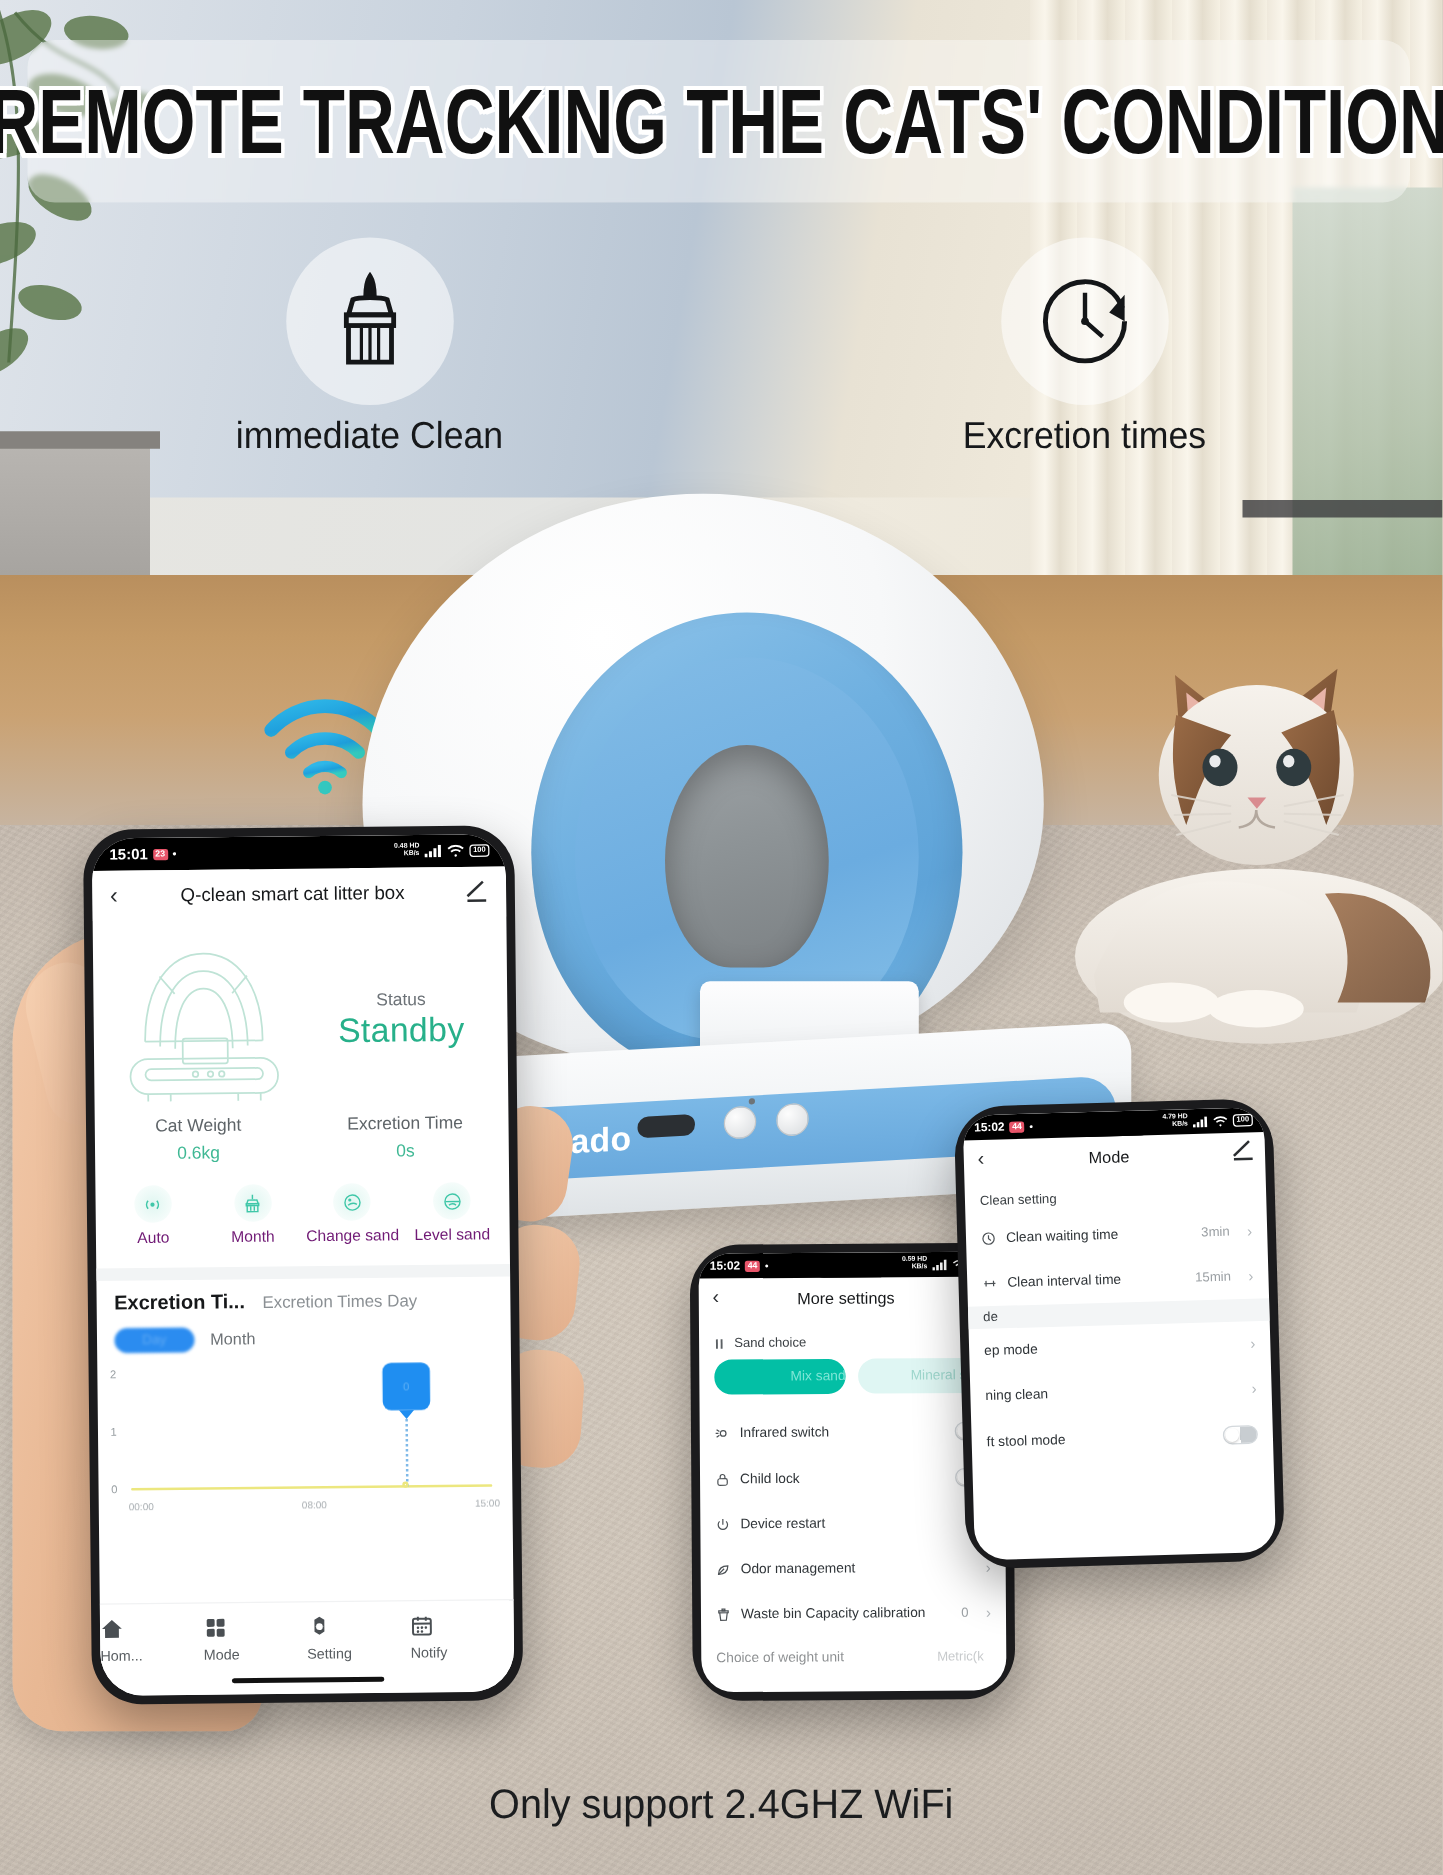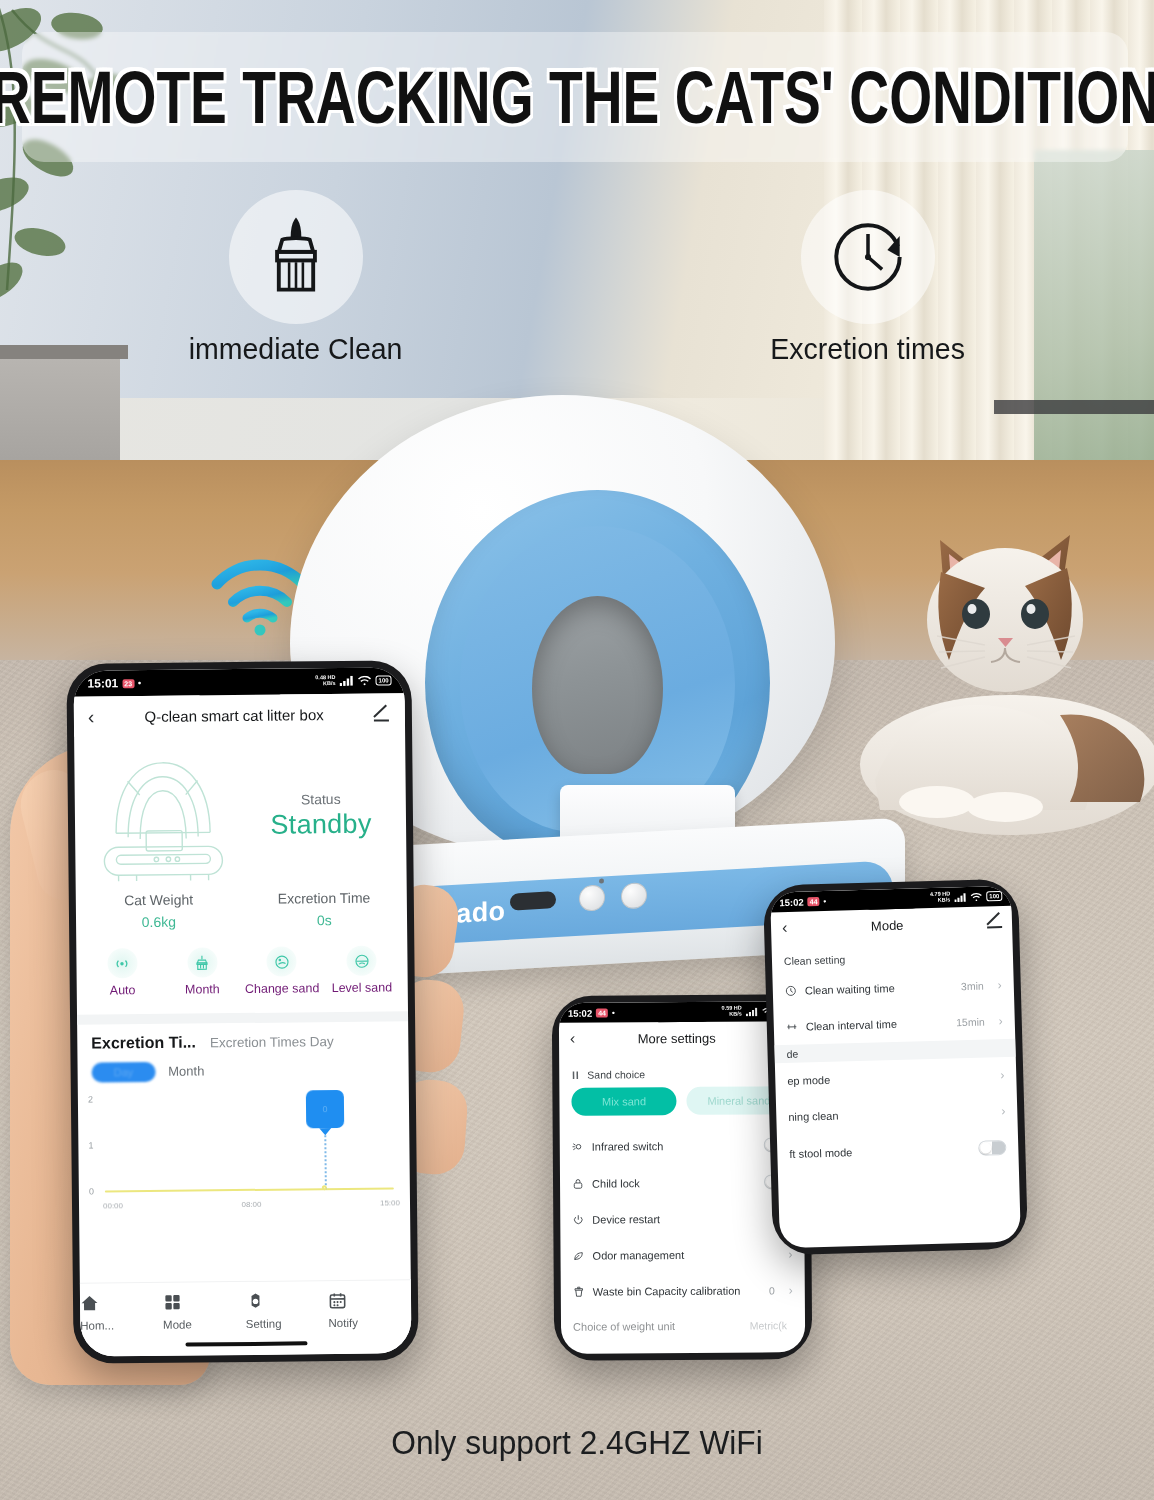--- a/index.html
+++ b/index.html
@@ -314,21 +314,21 @@
   
   #phone-settings { left: 553px; top: 995px; width: 258px; height: 365px; transform: rotate(-0.4deg); }
   #phone-settings .phone-screen { border-radius: 26px; }
   #phone-settings .status-bar { height:20px; font-size:9.5px; padding: 0 9px; }
   #phone-settings .notch { width:62px; height:18px; top:2px; border-radius:10px;}
   .s-header { height:32px; display:flex; align-items:center; padding:0 11px; }
   .s-title { flex:1; text-align:center; font-size:13px; color:#16181a;}
   .s-section { font-size:10.5px; color:#3a3f43; padding: 14px 12px 7px; display:flex; align-items:center; gap:7px;}
   .sand-row { display:flex; gap:10px; padding: 0 12px 12px; }
   .sand-btn {
-    flex:1; text-align:center; font-size:11px; padding:8px 0;
+    flex:1; text-align:right; font-size:11px; padding:8px 0;
     border-radius: 15px;
   }
   .sand-on { background:#03bfa5; color:#7ee6d6; }
   .sand-off { background:#dff6f3; color:#9fd8ce; }
   .s-item {
     display:flex; align-items:center; padding: 11px 12px; gap:8px; font-size:11px; color:#2f3438;
   }
   .s-item-label { flex:1; }
   .s-item-value { font-size:10.5px; color:#9a9fa3; margin-right:6px; }
   .s-chev { color:#b4b9bd; font-size:12px; }

